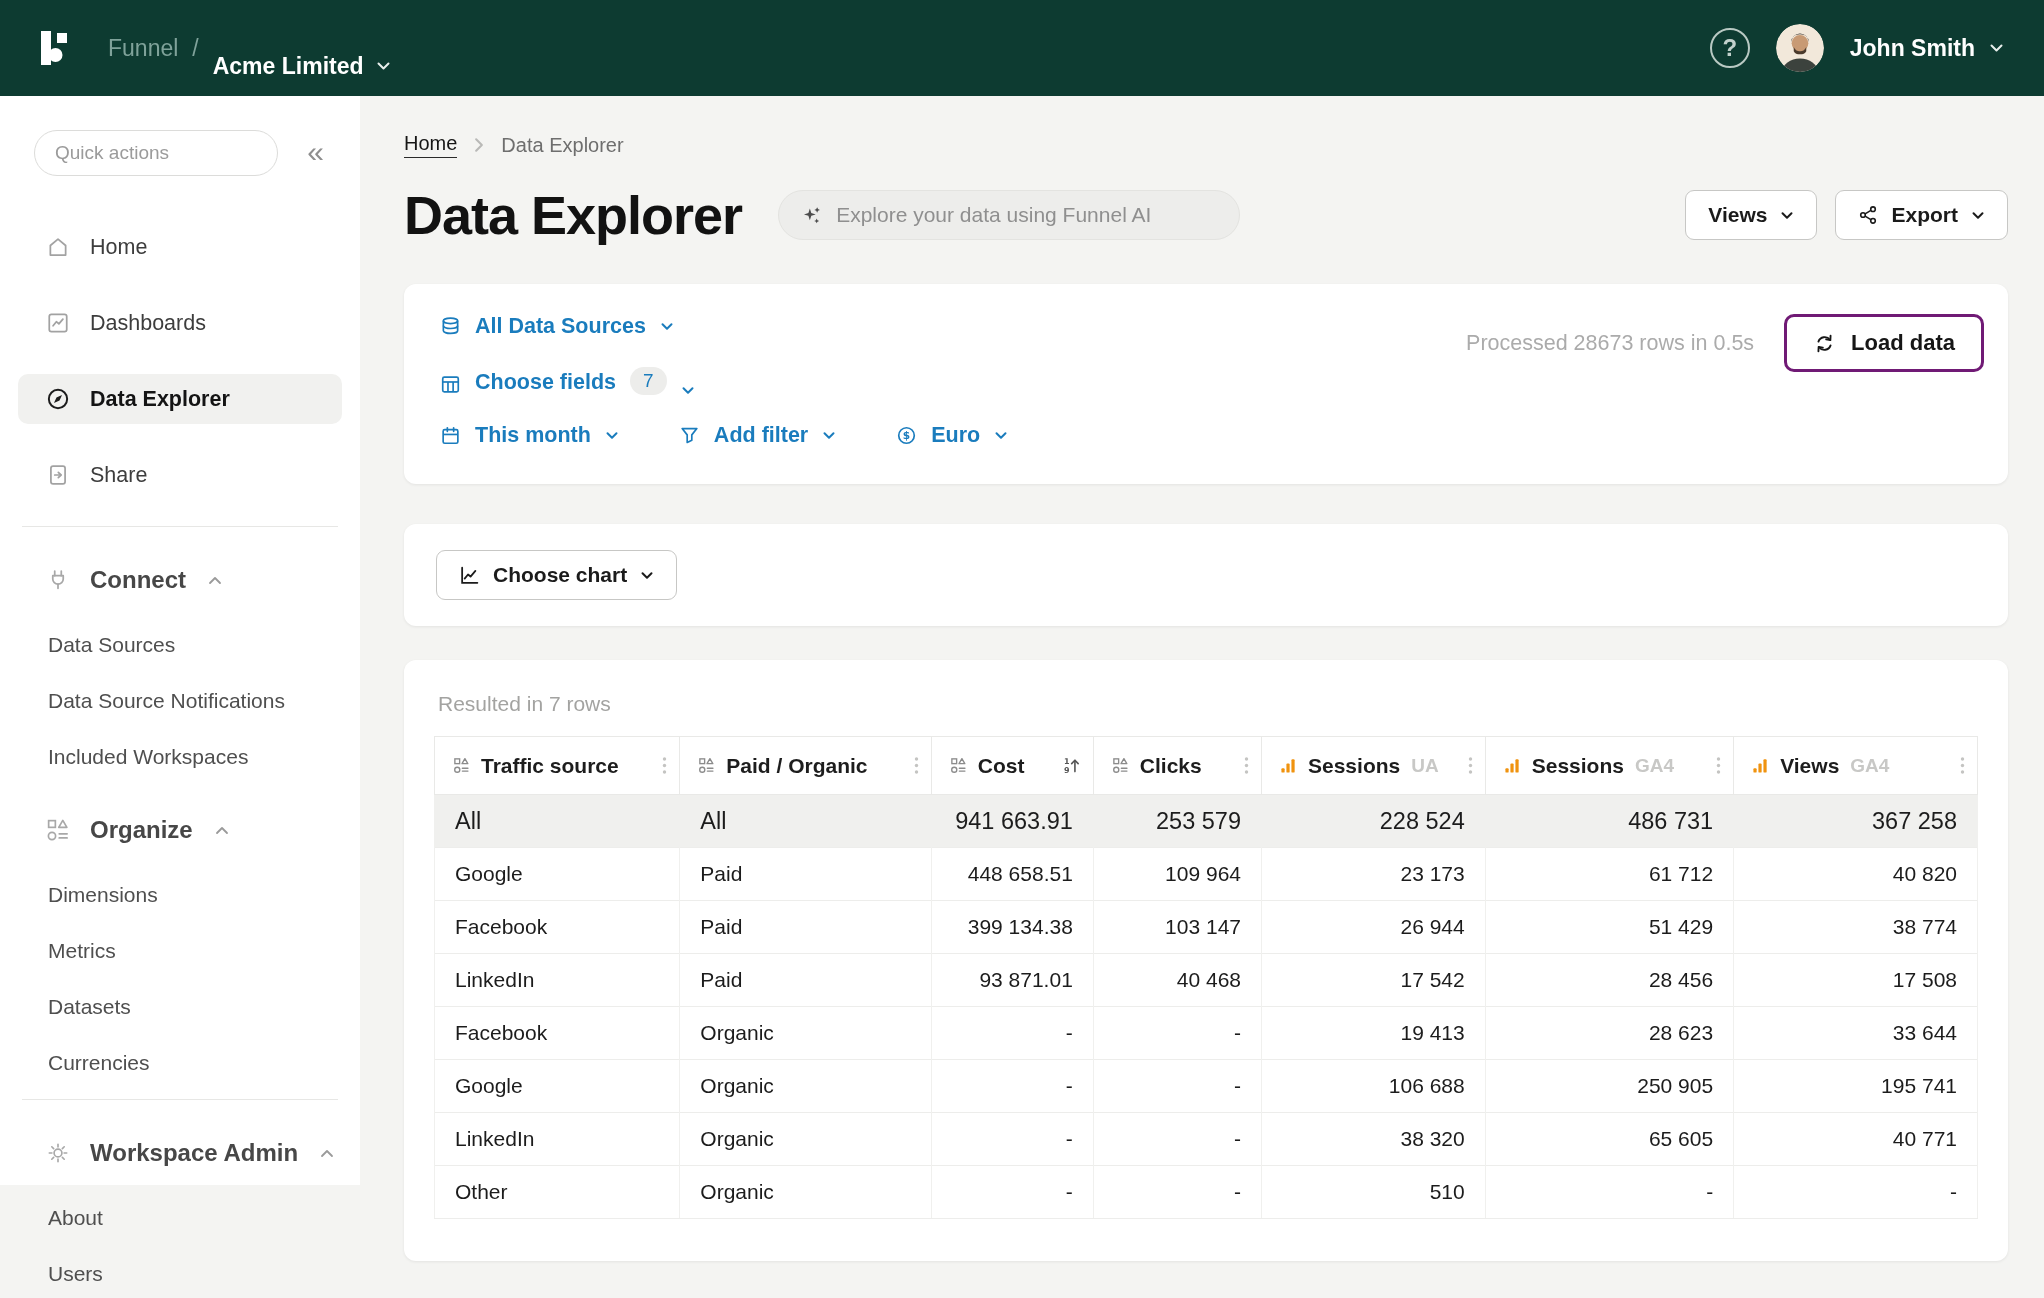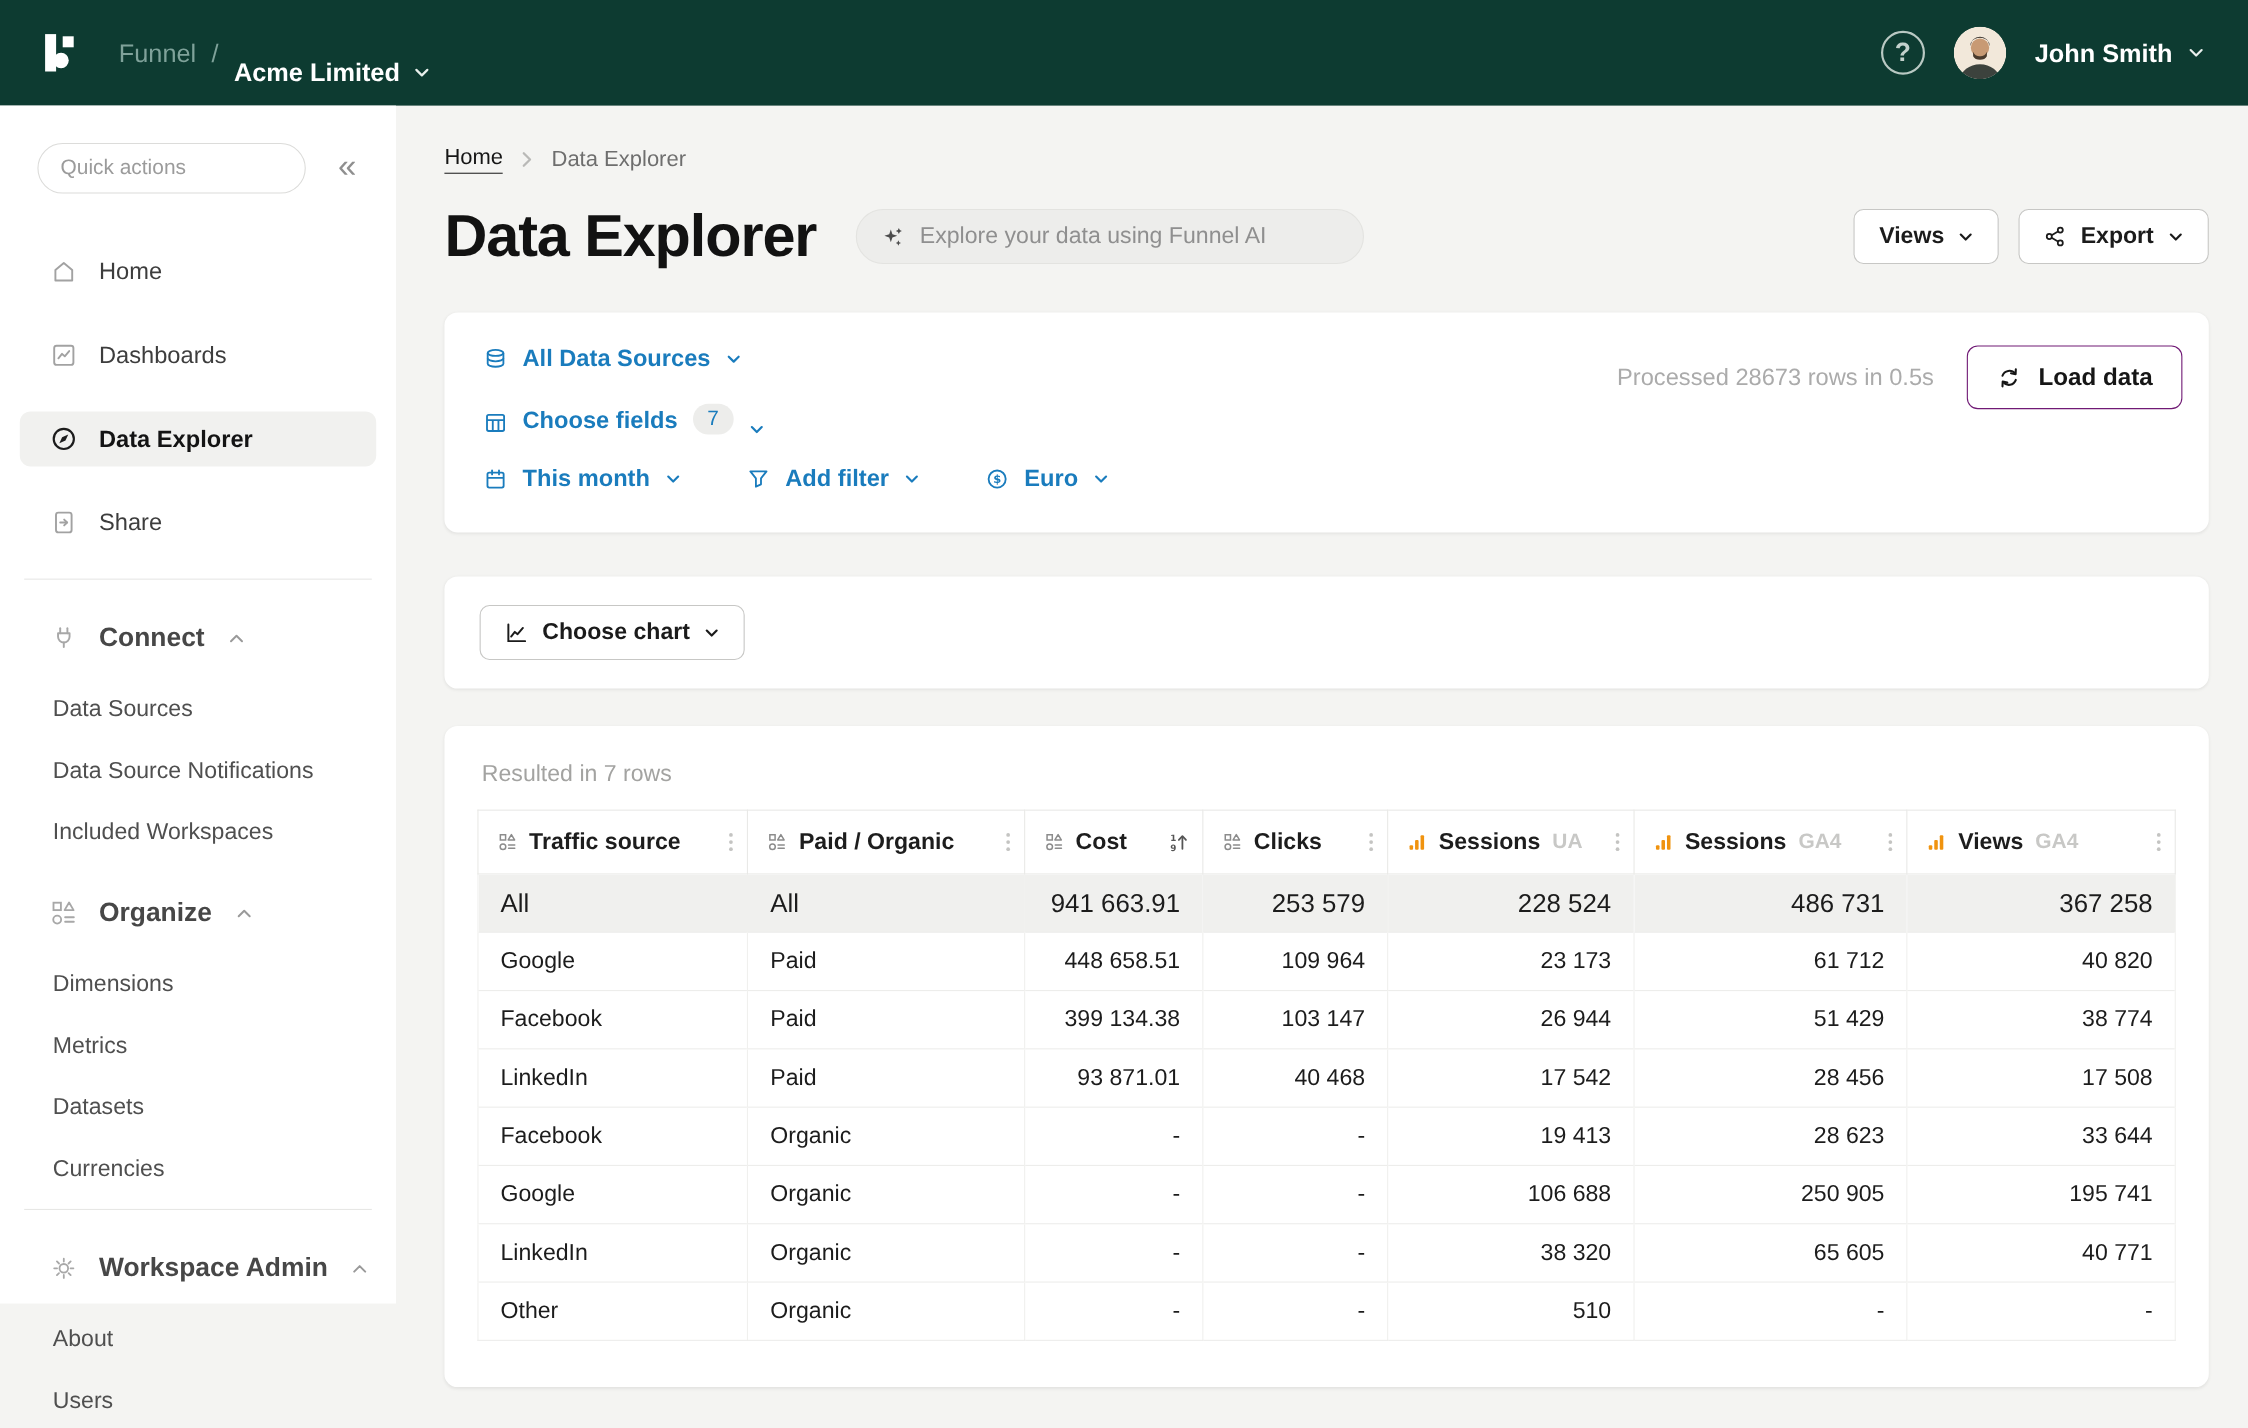--- a/index.html
+++ b/index.html
@@ -64,21 +64,21 @@
   .query-card { margin-top:38px; padding:30px 36px 36px 36px; position:relative; }
   .q-row { display:flex; align-items:center; gap:14px; color:#1a7cbd; font-size:21.5px; font-weight:bold; cursor:pointer; }
   .q-row + .q-row { margin-top:28px;align-items:flex-end; }
   .q-row .ic { display:flex; color:#1a7cbd; }
   .q-row3 { display:flex; gap:60px; margin-top:28px; }
   .q-group { display:flex; align-items:center; gap:14px; color:#1a7cbd; font-size:21.5px; font-weight:bold; cursor:pointer; }
   .q-group .ic { display:flex; }
   .count-badge { background:#ededeb; border-radius:14px; padding:3px 13px; font-size:19px; font-weight:normal; color:#1a7cbd; }
   .q-right { position:absolute; right:24px; top:30px; display:flex; align-items:center; gap:30px; }
   .processed { color:#ababab; font-size:21.5px; }
-  .load-btn { height:58px; padding:0 26px; background:#fff; border:1px solid #701a75; border-radius:10px;
+  .load-btn { height:58px; padding:0 26px; background:#fff; border:3px solid #701a75; border-radius:10px;
               display:flex; align-items:center; gap:15px; font-size:22px; font-weight:bold; color:#161616; cursor:pointer; font-family:inherit; }
 
   .chart-card { margin-top:40px; padding:26px 32px; }
 
   .result-card { margin-top:34px; padding:28px 30px 42px 30px; }
   .result-summary { color:#a3a3a1; font-size:21px; margin:4px 0 20px 4px; }
 
   table.data { width:100%; border-collapse:collapse; table-layout:fixed; }
   th { height:58px; border:1px solid #e9e9e7; font-weight:bold; font-size:21px; color:#1d1d1d; }
   .th-inner { display:flex; align-items:center; gap:11px; padding:0 12px 0 18px; }

